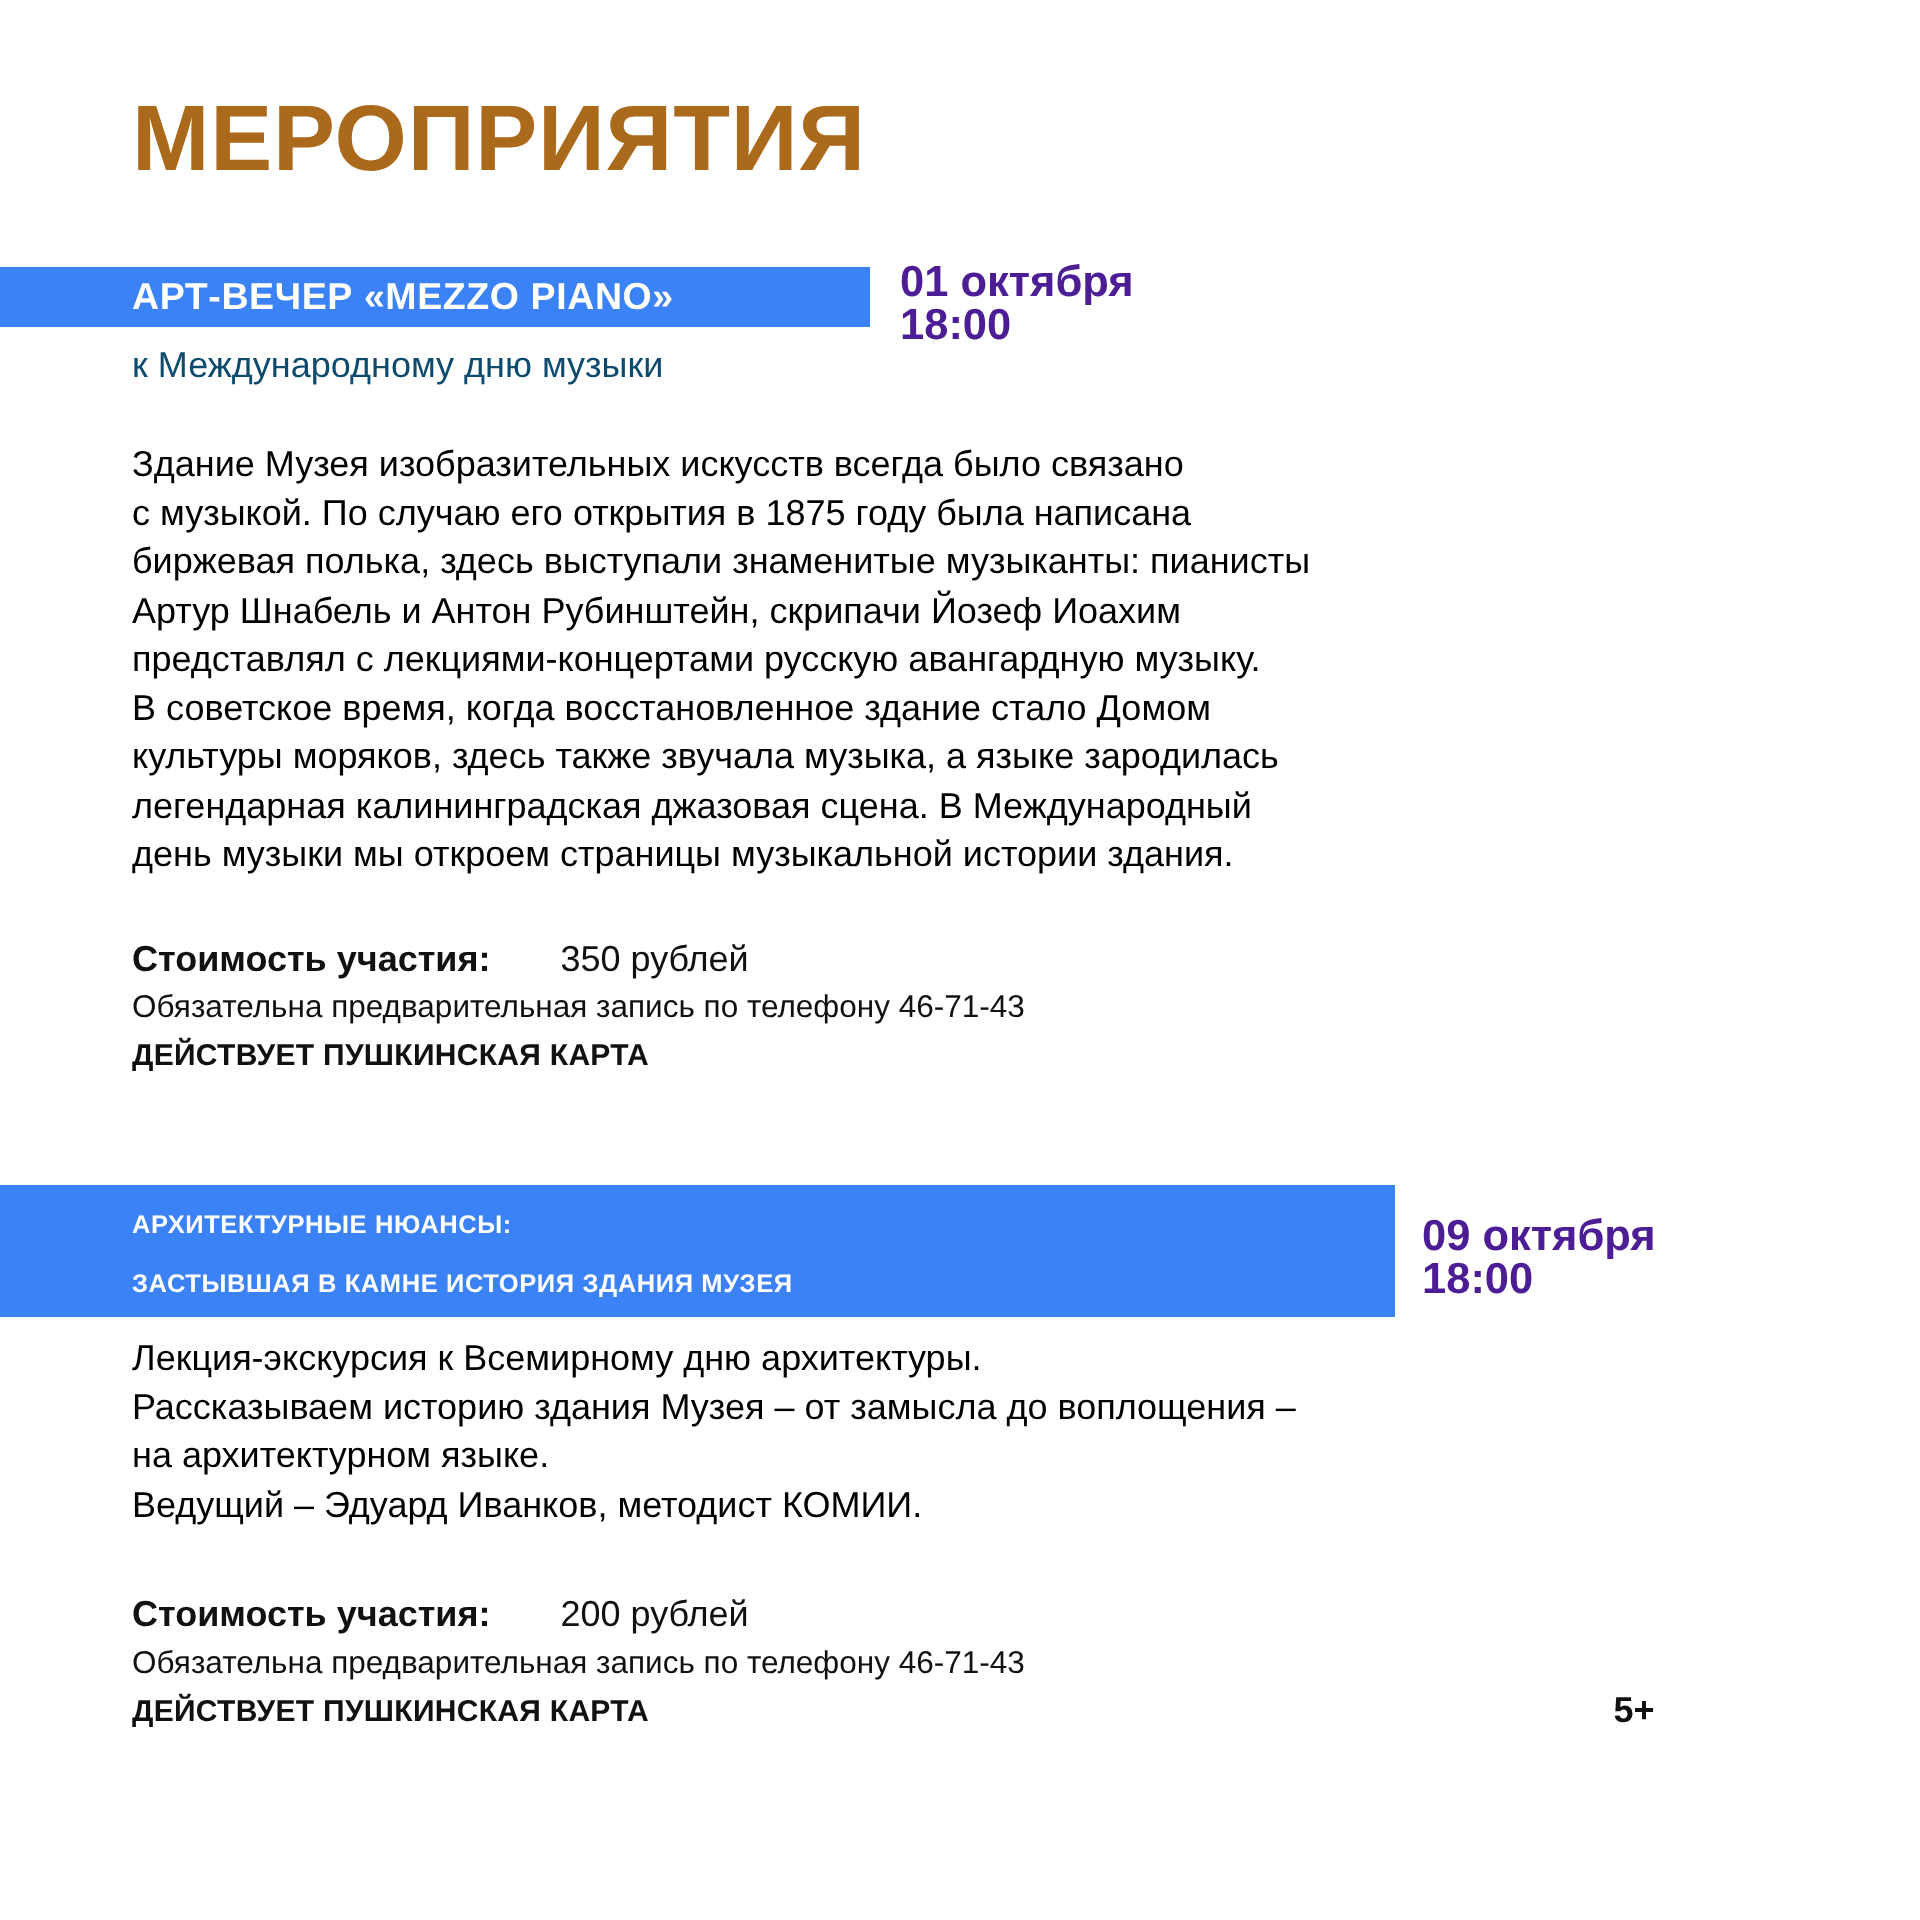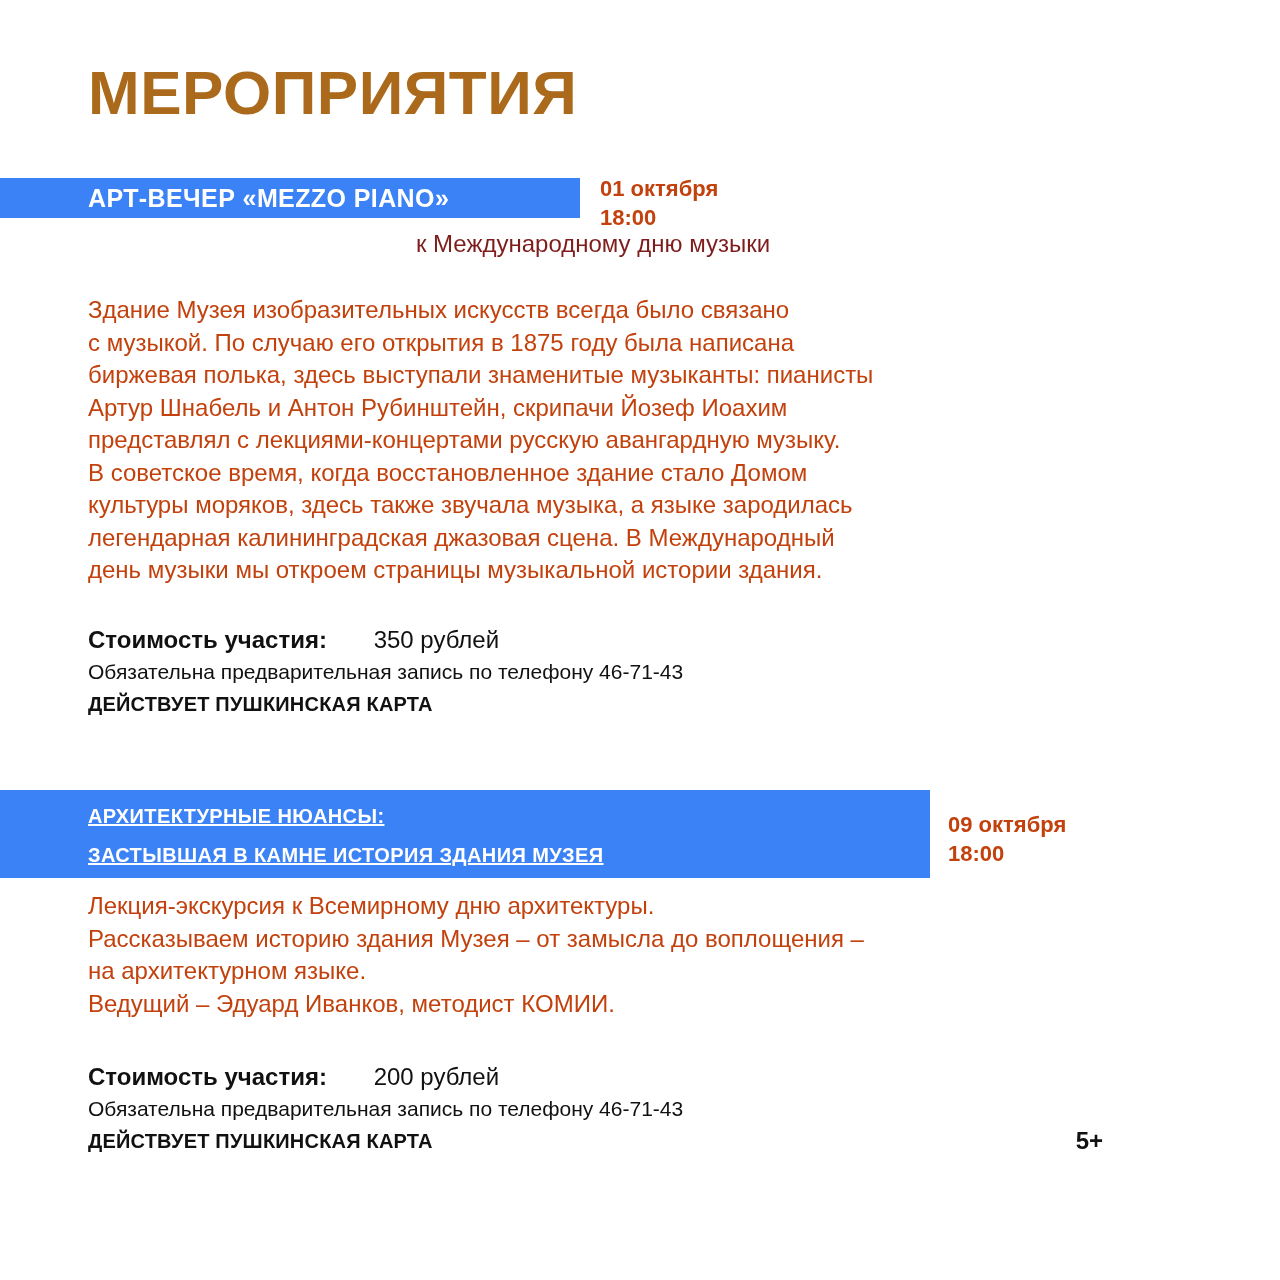--- a/index.html
+++ b/index.html
@@ -75,29 +75,28 @@
     line-height: 30px;
     font-weight: 700;
     letter-spacing: 0.4px;
     white-space: nowrap;
   }
   .event-1 .header-title-line {
     font-size: 25px;
     line-height: 34px;
   }
   .event-2 .header-title-line {
-    font-size: 20px;
+    font-size: 17px;
     line-height: 39px;
-    text-decoration: underline;
   }
 
   .date-block {
-    color: #c2410c;
-    font-weight: 700;
-    font-size: 22px;
+    color: #4c1d95;
+    font-weight: 700;
+    font-size: 29px;
     line-height: 29px;
     white-space: nowrap;
   }
   .event-1 .date-block {
     margin-left: 20px;
     margin-top: -4px;
   }
   .event-2 .date-block {
     margin-left: 18px;
     margin-top: 20px;
@@ -110,29 +109,28 @@
     position: absolute;
     left: 88px;
     width: 1010px;
   }
   .event-1 .event-body { top: 50px; }
   .event-2 .event-body { top: 100px; }
 
   .subtitle {
     font-size: 24px;
     line-height: 32px;
-    color: #7f1d1d;
+    color: #0c4a6e;
     margin: 0 0 0 0;
-    text-align: center;
   }
 
   .description {
     font-size: 24px;
     line-height: 32.5px;
-    color: #c2410c;
+    color: #000000;
     margin: 0;
   }
   .event-1 .description { margin-top: 34px; }
   .event-2 .description { margin-top: 0; }
   .description .ln { display: block; white-space: nowrap; }
 
   .price-block {
     margin-top: 36px;
   }
   .event-2 .price-block { margin-top: 40px; }

